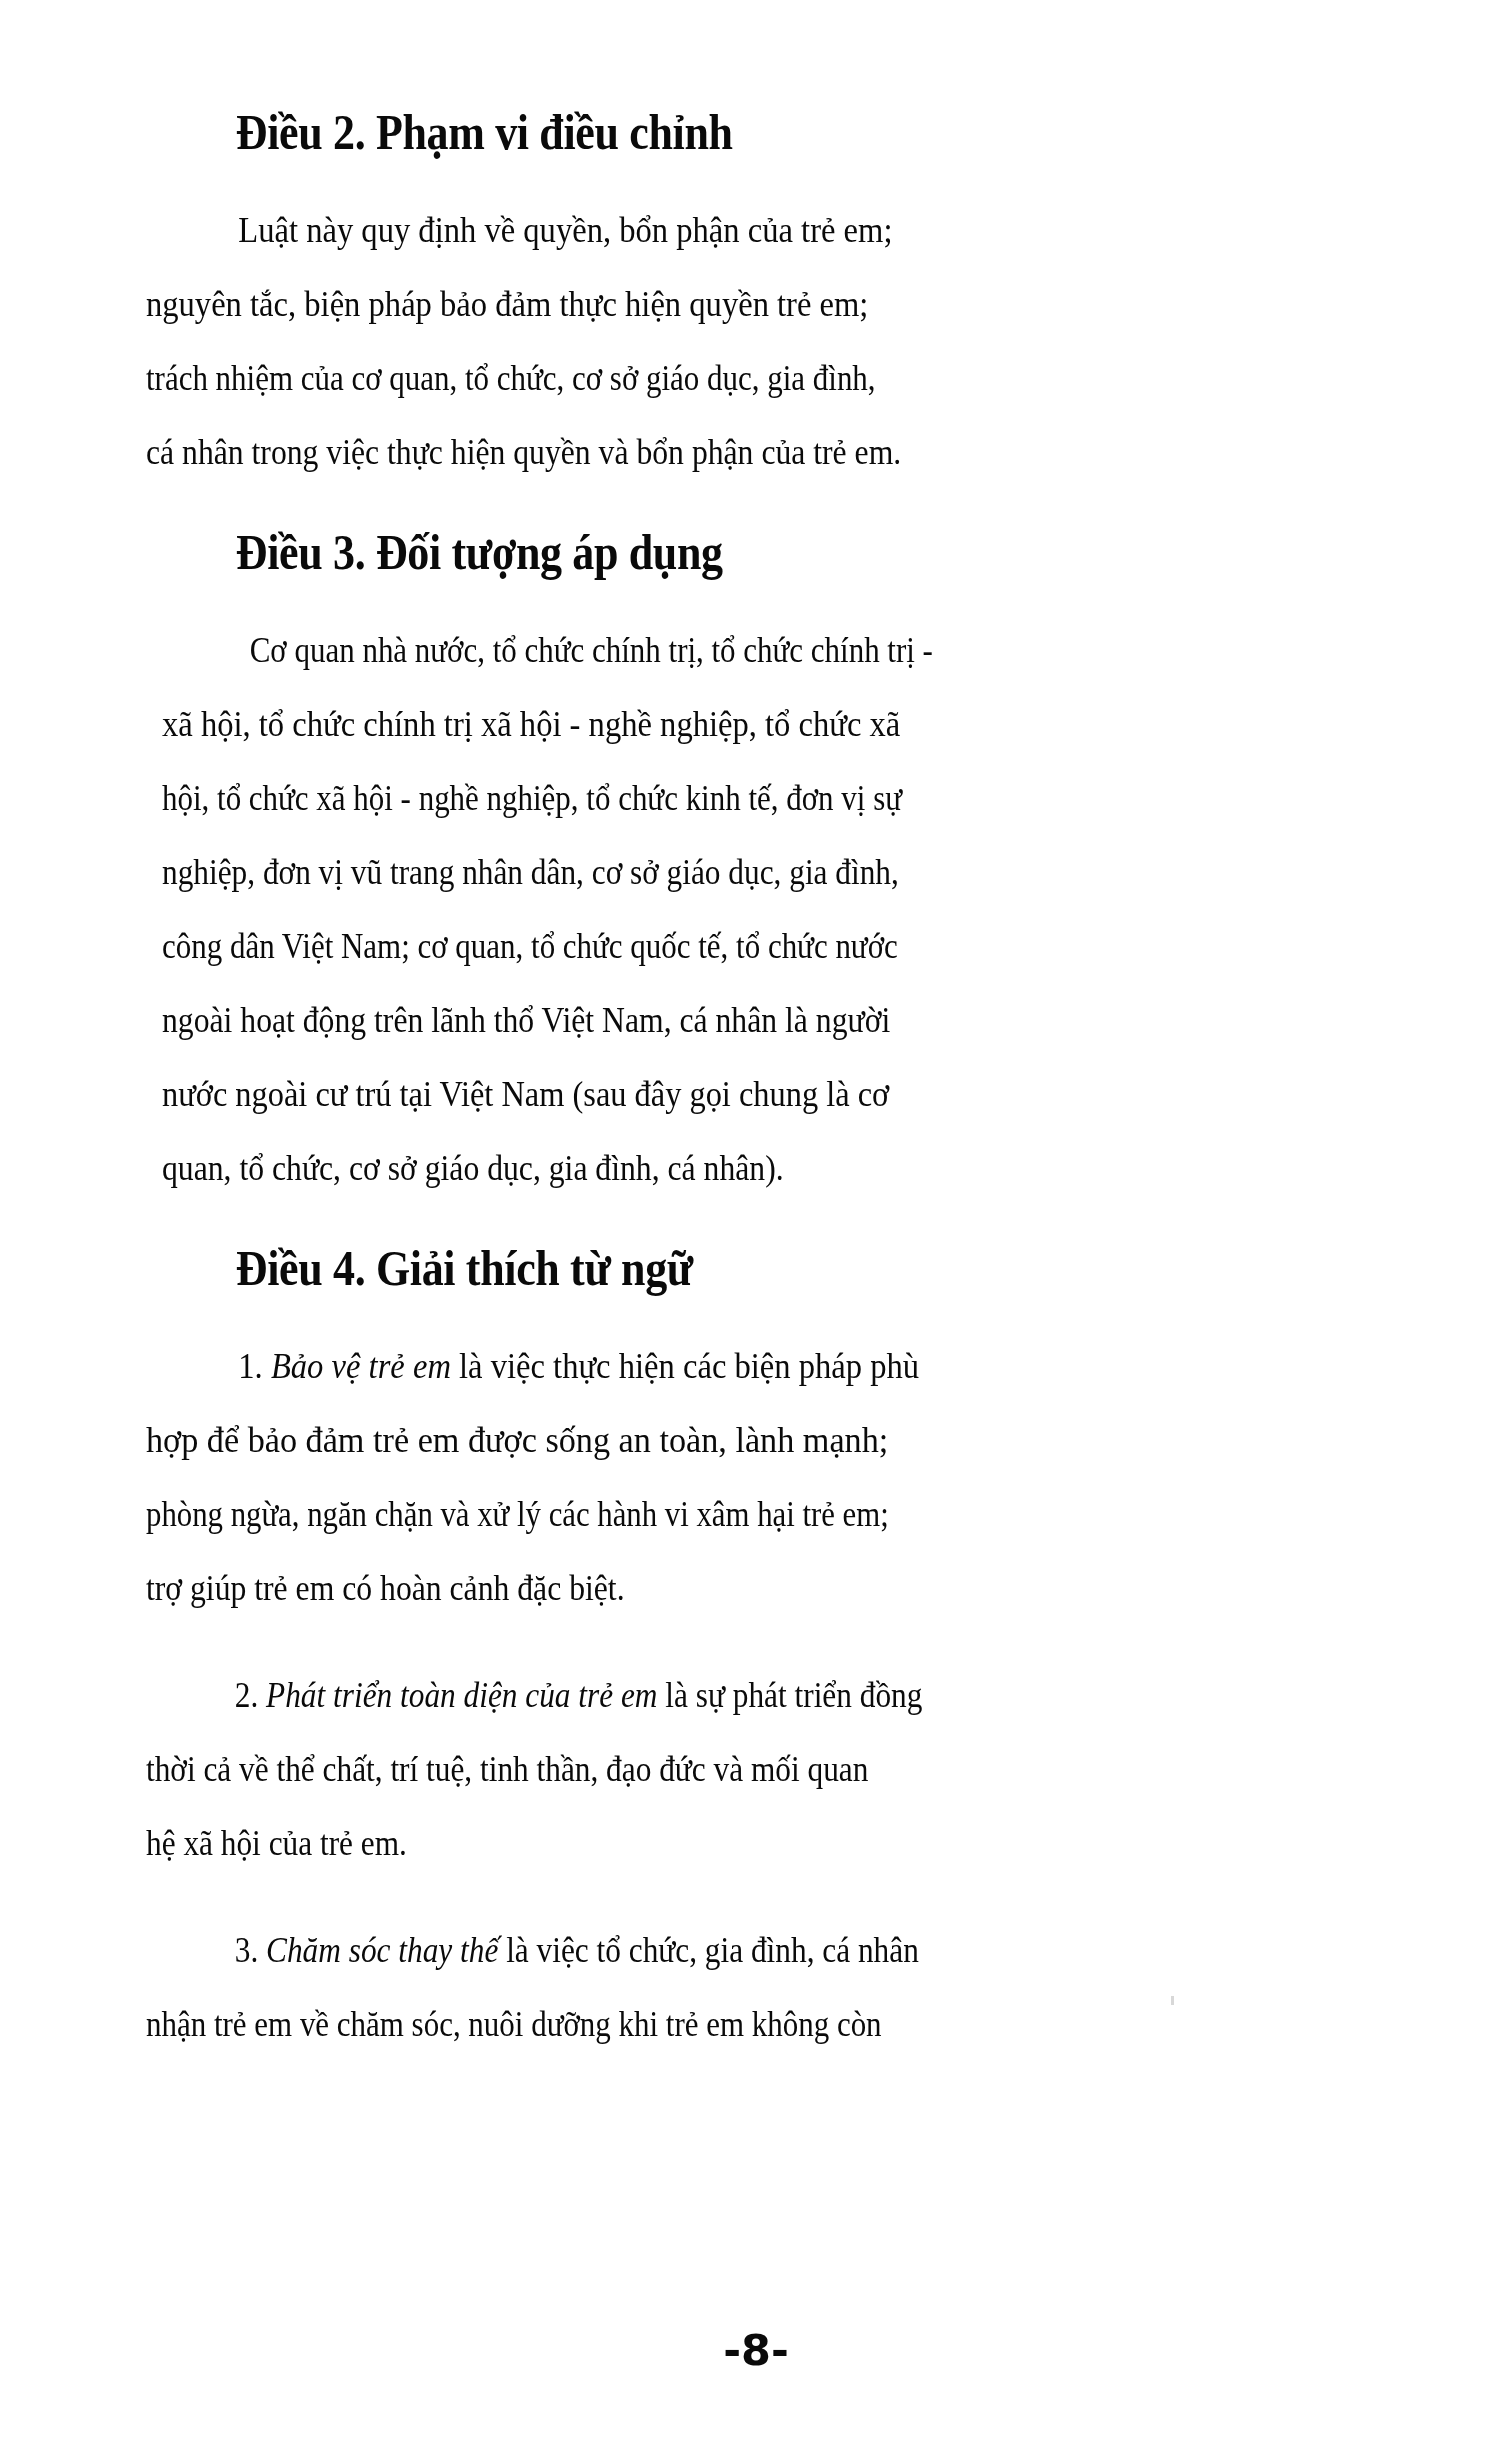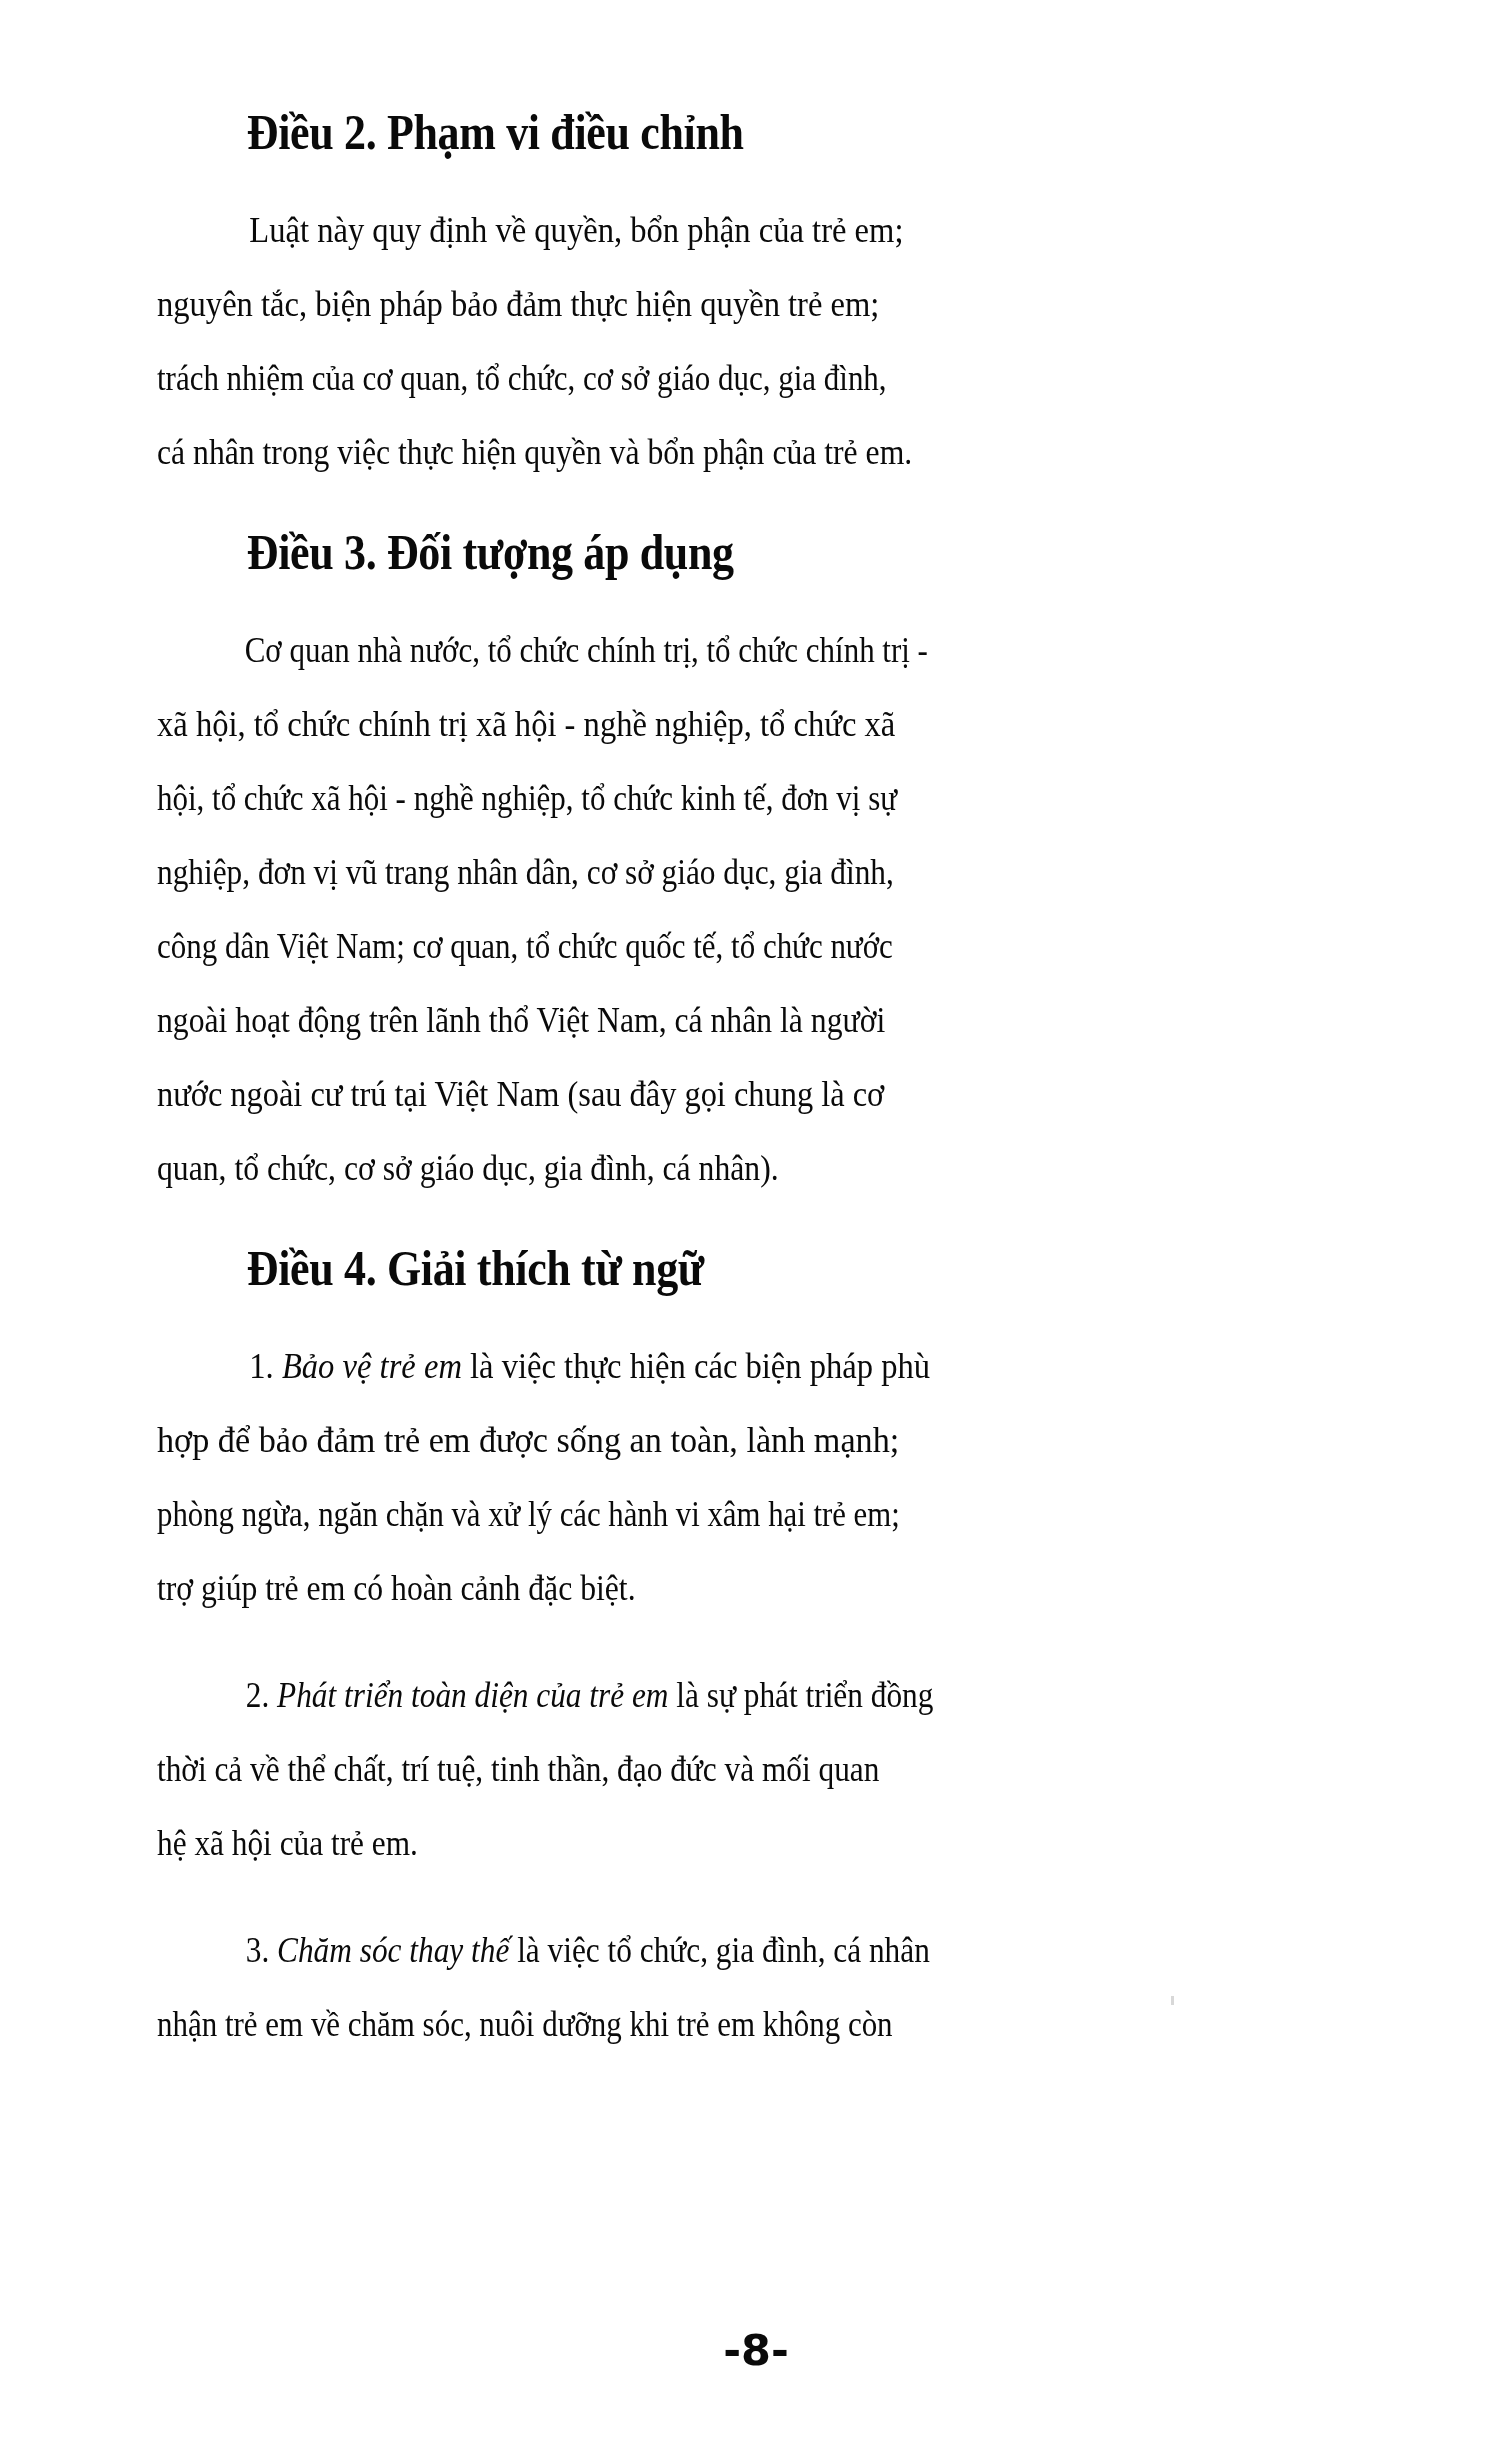--- a/index.html
+++ b/index.html
@@ -10,21 +10,21 @@
     body {
       width: 1512px;
       height: 2462px;
       position: relative;
       overflow: hidden;
       font-family: "Liberation Serif", "DejaVu Serif", serif;
       color: #0a0a0a;
     }
     .page {
       position: absolute;
-      left: 157px;
+      left: 146px;
       top: 102px;
       width: 1317px;
     }
     .heading {
       font-weight: bold;
       font-size: 50px;
       line-height: 60px;
       margin: 0 0 31px 0;
       padding-left: 102px;
       letter-spacing: -0.4px;
@@ -75,21 +75,21 @@
 
   <div class="heading" style="margin-top:0;">Điều 2. Phạm vi điều chỉnh</div>
   <div class="para" style="text-indent:0;">
     <span class="line first" style="transform:scaleX(0.905);">Luật này quy định về quyền, bổn phận của trẻ em;</span>
     <span class="line" style="transform:scaleX(0.905);">nguyên tắc, biện pháp bảo đảm thực hiện quyền trẻ em;</span>
     <span class="line" style="transform:scaleX(0.86);">trách nhiệm của cơ quan, tổ chức, cơ sở giáo dục, gia đình,</span>
     <span class="line" style="transform:scaleX(0.88);">cá nhân trong việc thực hiện quyền và bổn phận của trẻ em.</span>
   </div>
 
   <div class="heading">Điều 3. Đối tượng áp dụng</div>
-  <div class="para" style="text-indent:0;">
+  <div class="para" style="text-indent:0;margin-left:16px;">
     <span class="line first" style="transform:scaleX(0.86);">Cơ quan nhà nước, tổ chức chính trị, tổ chức chính trị -</span>
     <span class="line" style="transform:scaleX(0.905);">xã hội, tổ chức chính trị xã hội - nghề nghiệp, tổ chức xã</span>
     <span class="line" style="transform:scaleX(0.86);">hội, tổ chức xã hội - nghề nghiệp, tổ chức kinh tế, đơn vị sự</span>
     <span class="line" style="transform:scaleX(0.87);">nghiệp, đơn vị vũ trang nhân dân, cơ sở giáo dục, gia đình,</span>
     <span class="line" style="transform:scaleX(0.86);">công dân Việt Nam; cơ quan, tổ chức quốc tế, tổ chức nước</span>
     <span class="line" style="transform:scaleX(0.88);">ngoài hoạt động trên lãnh thổ Việt Nam, cá nhân là người</span>
     <span class="line" style="transform:scaleX(0.90);">nước ngoài cư trú tại Việt Nam (sau đây gọi chung là cơ</span>
     <span class="line" style="transform:scaleX(0.88);">quan, tổ chức, cơ sở giáo dục, gia đình, cá nhân).</span>
   </div>
 

